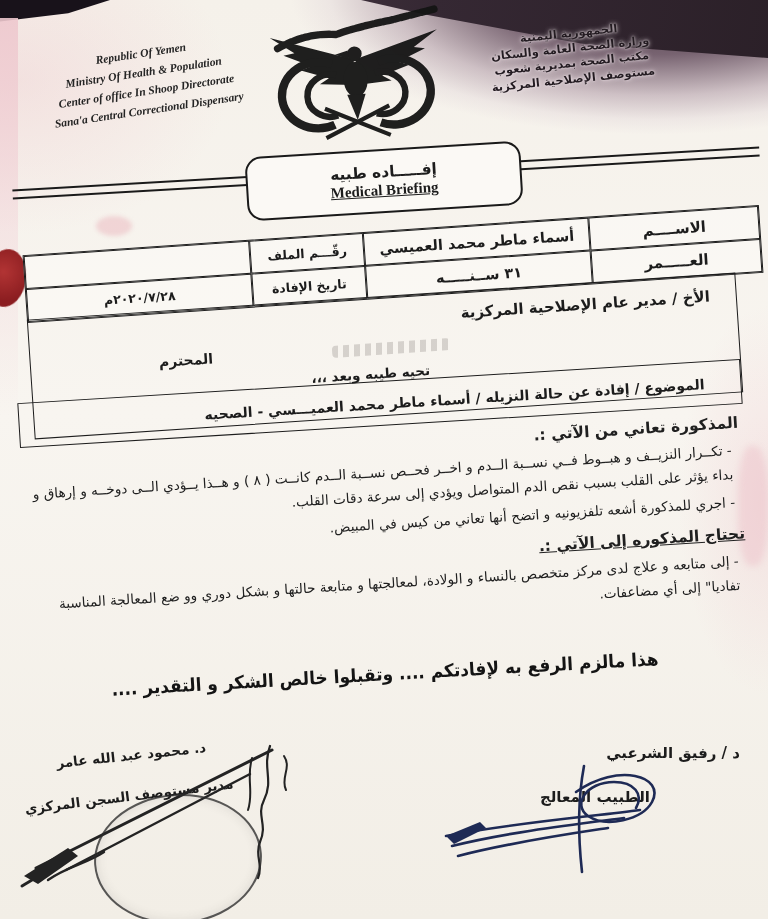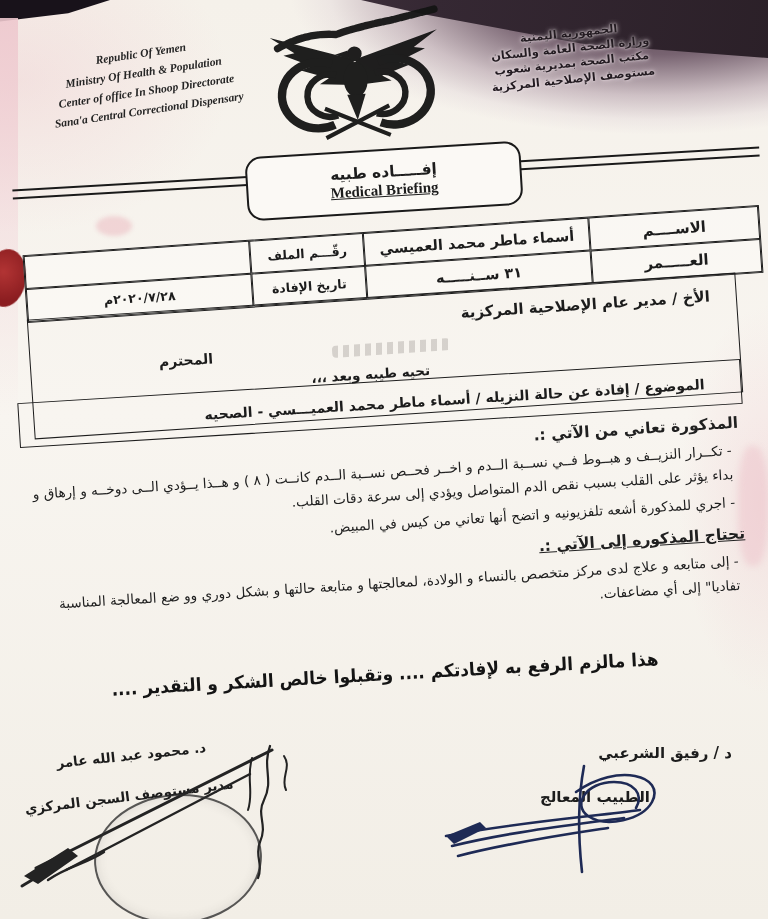--- a/index.html
+++ b/index.html
@@ -67,21 +67,21 @@
     font-weight:bold;font-size:14px;}
   
   .report{position:absolute;left:18px;top:436px;width:732px;transform:rotate(-3.6deg);
     direction:rtl;text-align:right;color:#202020;}
   .rep-h{font-weight:bold;font-size:15.5px;margin:0 6px 6px 0;}
   .rep-h.u{text-decoration:underline;margin-top:10px;}
   .rep-p{font-size:13.6px;line-height:1.78;margin:0 14px 4px 0;font-weight:500;}
   .closing{position:absolute;left:55px;top:664px;width:660px;transform:rotate(-3.2deg) scaleY(1.06);
     direction:rtl;text-align:center;font-weight:bold;font-size:17px;color:#141414;}
   
-  .sig-name-r{position:absolute;right:36px;top:744px;direction:rtl;font-weight:bold;font-size:15px;}
+  .sig-name-r{position:absolute;right:28px;top:744px;direction:rtl;font-weight:bold;font-size:15px;}
   .sig-title-r{position:absolute;right:118px;top:788px;direction:rtl;font-weight:bold;font-size:15px;}
   .sig-svg-r{position:absolute;left:428px;top:758px;}
   .sig-name-l{position:absolute;left:56px;top:747px;transform:rotate(-6deg);direction:rtl;font-weight:bold;font-size:13.5px;}
   .sig-title-l{position:absolute;left:24px;top:788px;transform:rotate(-7deg);direction:rtl;font-weight:bold;font-size:13.5px;}
   .sig-svg-l{position:absolute;left:8px;top:728px;}
   .round-stamp{position:absolute;left:94px;top:794px;width:164px;height:126px;border-radius:50%;
     border:2.2px solid rgba(42,42,42,.78);transform:rotate(-4deg);
     box-shadow:inset 0 0 12px rgba(60,60,60,.12);}
 </style>
 </head>

